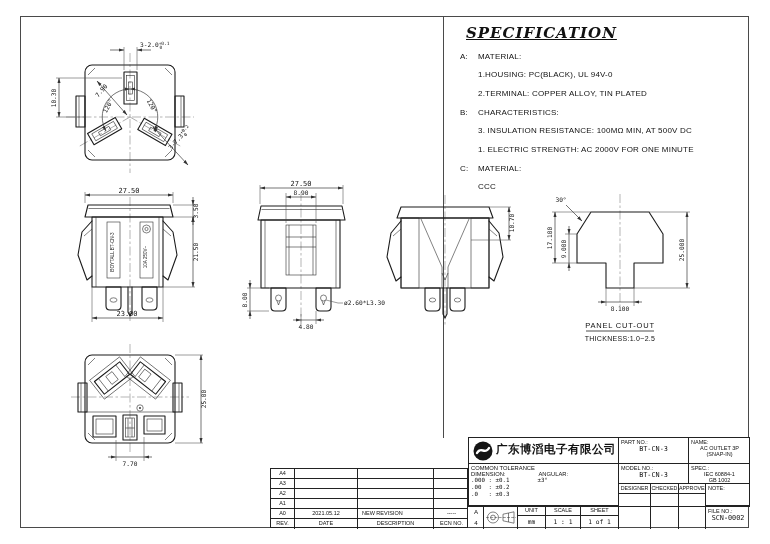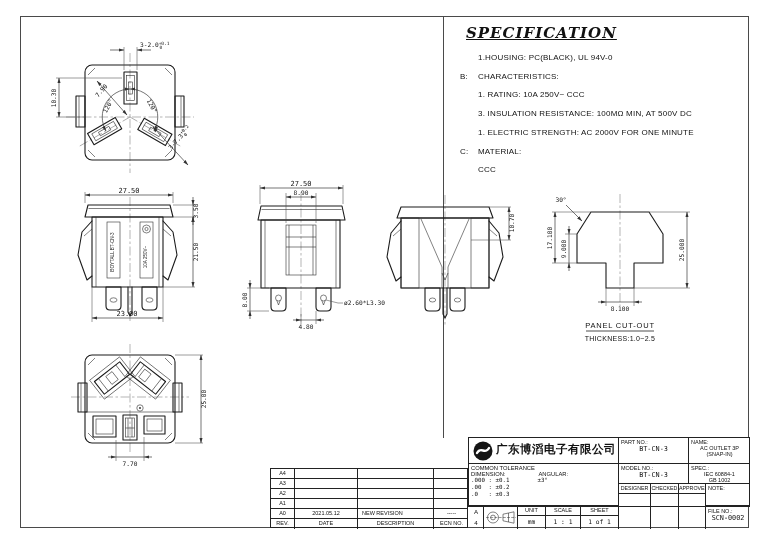--- a/index.html
+++ b/index.html
@@ -310,23 +310,24 @@
     <line x1="81" y1="122" x2="109" y2="122" class="dim"></line>
     <text class="dt dts" x="95" y="131" text-anchor="middle">8.100</text>
 
     <text x="95" y="148" text-anchor="middle" style="font-family:'Liberation Sans',sans-serif;font-size:7.5px;letter-spacing:.8px;fill:#111">PANEL CUT-OUT</text>
     <line x1="61" y1="151" x2="129" y2="151" stroke="#222" stroke-width="0.8"></line>
     <text x="95" y="161" text-anchor="middle" style="font-family:'Liberation Sans',sans-serif;font-size:7px;letter-spacing:.3px;fill:#111">THICKNESS:1.0~2.5</text>
   </svg>
 
   <div id="spec">
     <div class="title">SPECIFICATION</div>
+    <div class="srow"><span class="slbl">A:</span><span>MATERIAL:</span></div>
     <div class="sline">1.HOUSING:  PC(BLACK), UL 94V-0</div>
+    <div class="sline">2.TERMINAL:  COPPER ALLOY, TIN PLATED</div>
     <div class="srow"><span class="slbl">B:</span><span>CHARACTERISTICS:</span></div>
-    <div class="sline">1. RATING:  10A 250V~  CCC</div>
     <div class="sline">3. INSULATION RESISTANCE:  100MΩ MIN, AT 500V DC</div>
     <div class="sline">1. ELECTRIC STRENGTH:  AC 2000V FOR ONE MINUTE</div>
     <div class="srow"><span class="slbl">C:</span><span>MATERIAL:</span></div>
     <div class="sline">CCC</div>
   </div>
 
   <div id="rev">
     <div class="rtrow">
       <span class="rtc c1">A4</span>
         <span class="rtc c2"></span>

